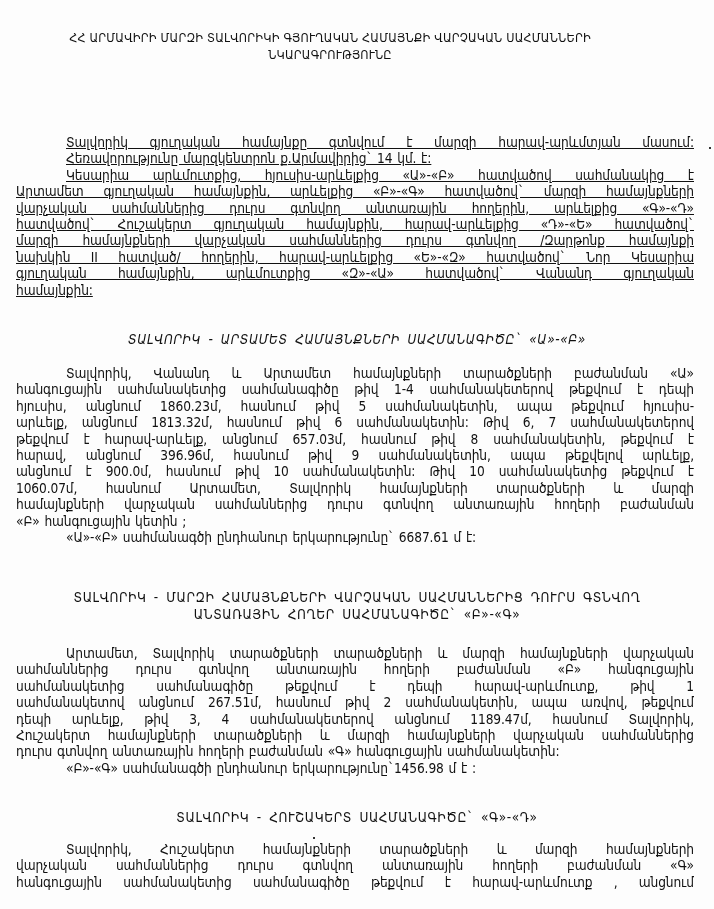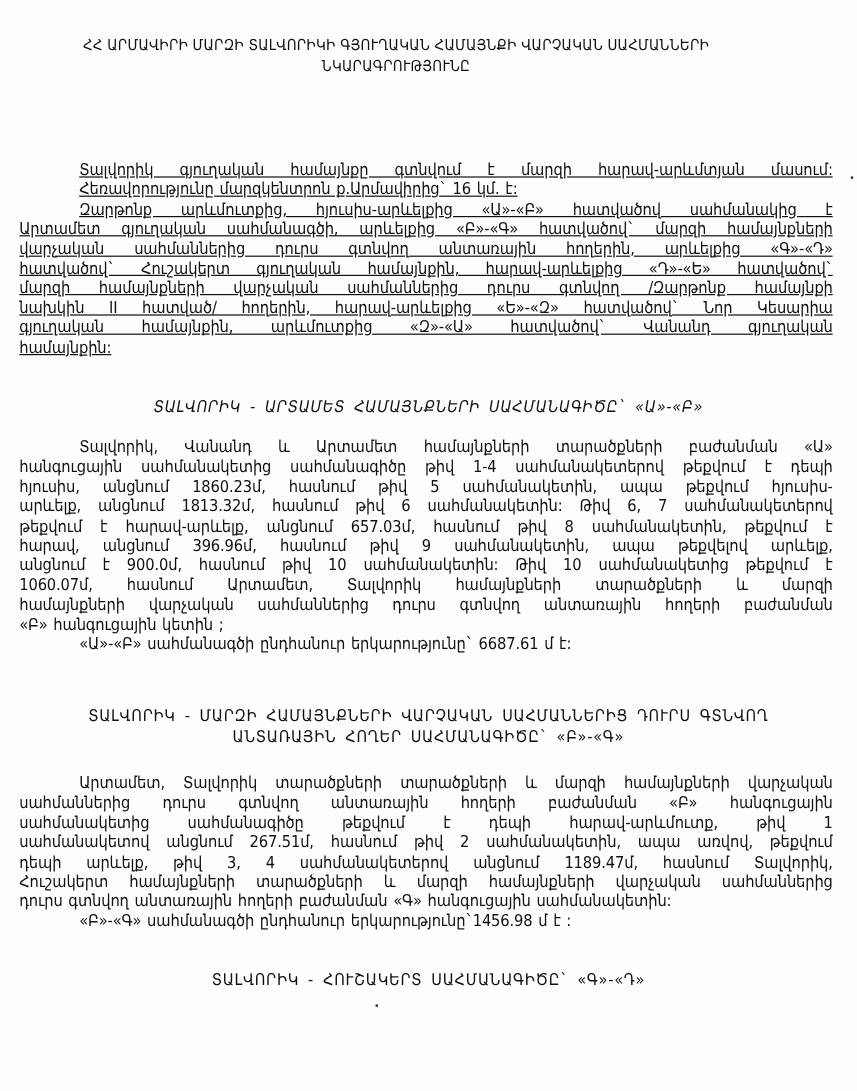--- a/index.html
+++ b/index.html
@@ -79,23 +79,23 @@
 
 <div class="page">
 
   <div class="doc-title">
     <div>ՀՀ ԱՐՄԱՎԻՐԻ ՄԱՐԶԻ ՏԱԼՎՈՐԻԿԻ ԳՅՈՒՂԱԿԱՆ ՀԱՄԱՅՆՔԻ ՎԱՐՉԱԿԱՆ ՍԱՀՄԱՆՆԵՐԻ</div>
     <div>ՆԿԱՐԱԳՐՈՒԹՅՈՒՆԸ</div>
   </div>
 
   <div class="para" style="top:119px;text-decoration:underline;">
     <span class="line indent">Տալվորիկ գյուղական համայնքը գտնվում է մարզի հարավ-արևմտյան մասում:</span>
-    <span class="line indent last">Հեռավորությունը մարզկենտրոն ք.Արմավիրից` 16 կմ. է:</span>
-    <span class="line indent">Զարթոնք արևմուտքից, հյուսիս-արևելքից «Ա»-«Բ» հատվածով սահմանակից է</span>
-    <span class="line">Արտամետ գյուղական սահմանագծի, արևելքից «Բ»-«Գ» հատվածով` մարզի համայնքների</span>
+    <span class="line indent last">Հեռավորությունը մարզկենտրոն ք.Արմավիրից` 14 կմ. է:</span>
+    <span class="line indent">Կեսարիա արևմուտքից, հյուսիս-արևելքից «Ա»-«Բ» հատվածով սահմանակից է</span>
+    <span class="line">Արտամետ գյուղական համայնքին, արևելքից «Բ»-«Գ» հատվածով` մարզի համայնքների</span>
     <span class="line">վարչական սահմաններից դուրս գտնվող անտառային հողերին, արևելքից «Գ»-«Դ»</span>
     <span class="line">հատվածով` Հուշակերտ գյուղական համայնքին, հարավ-արևելքից «Դ»-«Ե» հատվածով`</span>
     <span class="line">մարզի համայնքների վարչական սահմաններից դուրս գտնվող /Զարթոնք համայնքի</span>
     <span class="line">նախկին II հատված/ հողերին, հարավ-արևելքից «Ե»-«Զ» հատվածով` Նոր Կեսարիա</span>
     <span class="line">գյուղական համայնքին, արևմուտքից «Զ»-«Ա» հատվածով` Վանանդ գյուղական</span>
     <span class="line last">համայնքին:</span>
   </div>
 
   <div class="section-heading" style="top:316px;font-style:italic;">ՏԱԼՎՈՐԻԿ - ԱՐՏԱՄԵՏ ՀԱՄԱՅՆՔՆԵՐԻ ՍԱՀՄԱՆԱԳԻԾԸ` «Ա»-«Բ»</div>
 
@@ -124,16 +124,21 @@
     <span class="line">սահմանակետից սահմանագիծը թեքվում է դեպի հարավ-արևմուտք, թիվ 1</span>
     <span class="line">սահմանակետով անցնում 267.51մ, հասնում թիվ 2 սահմանակետին, ապա առվով, թեքվում</span>
     <span class="line">դեպի արևելք, թիվ 3, 4 սահմանակետերով անցնում 1189.47մ, հասնում Տալվորիկ,</span>
     <span class="line">Հուշակերտ համայնքների տարածքների և մարզի համայնքների վարչական սահմաններից</span>
     <span class="line last">դուրս գտնվող անտառային հողերի բաժանման «Գ» հանգուցային սահմանակետին:</span>
     <span class="line indent last">«Բ»-«Գ» սահմանագծի ընդհանուր երկարությունը`1456.98 մ է :</span>
   </div>
 
   <div class="section-heading" style="top:794px;">ՏԱԼՎՈՐԻԿ - ՀՈՒՇԱԿԵՐՏ ՍԱՀՄԱՆԱԳԻԾԸ` «Գ»-«Դ»</div>
 
+  <div class="para" style="top:826px;">
+    <span class="line indent">Տալվորիկ, Հուշակերտ համայնքների տարածքների և մարզի համայնքների</span>
+    <span class="line">վարչական սահմաններից դուրս գտնվող անտառային հողերի բաժանման «Գ»</span>
+    <span class="line">հանգուցային սահմանակետից սահմանագիծը թեքվում է հարավ-արևմուտք , անցնում</span>
+  </div>
 
   <div class="speck" style="left:709px;top:132px;"></div>
   <div class="speck" style="left:313px;top:822px;"></div>
 </div>
 
 </body></html>

